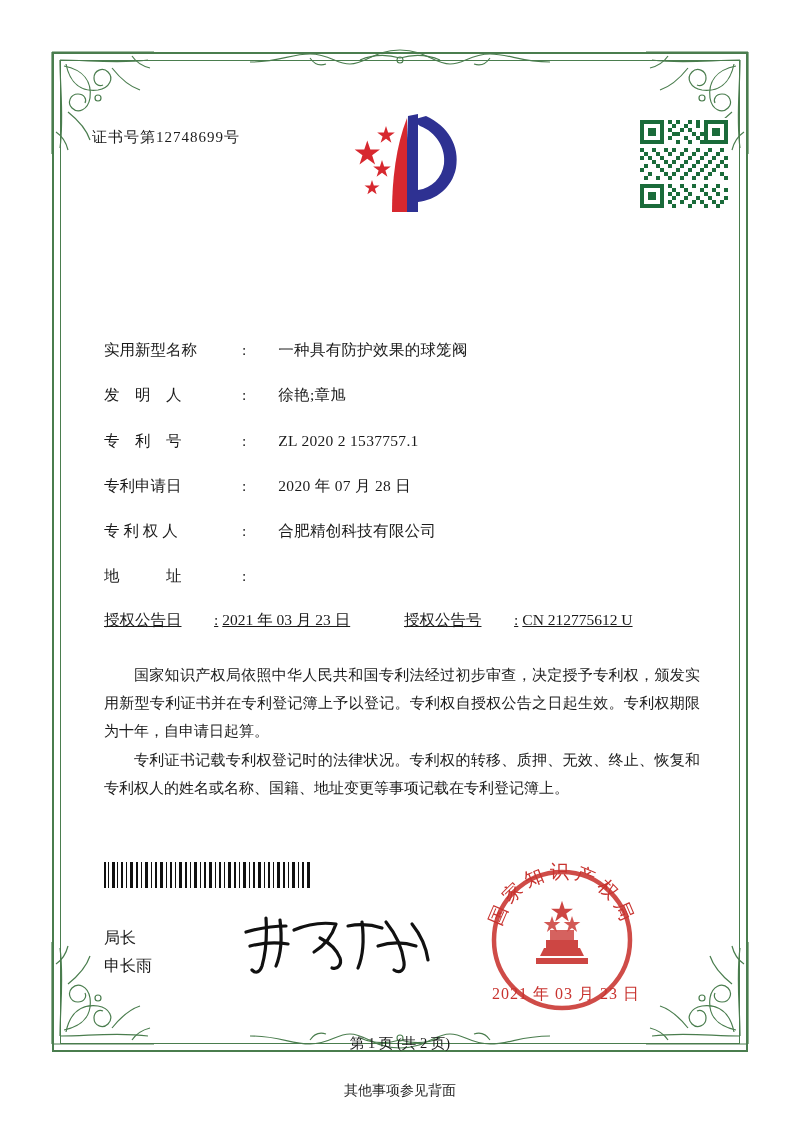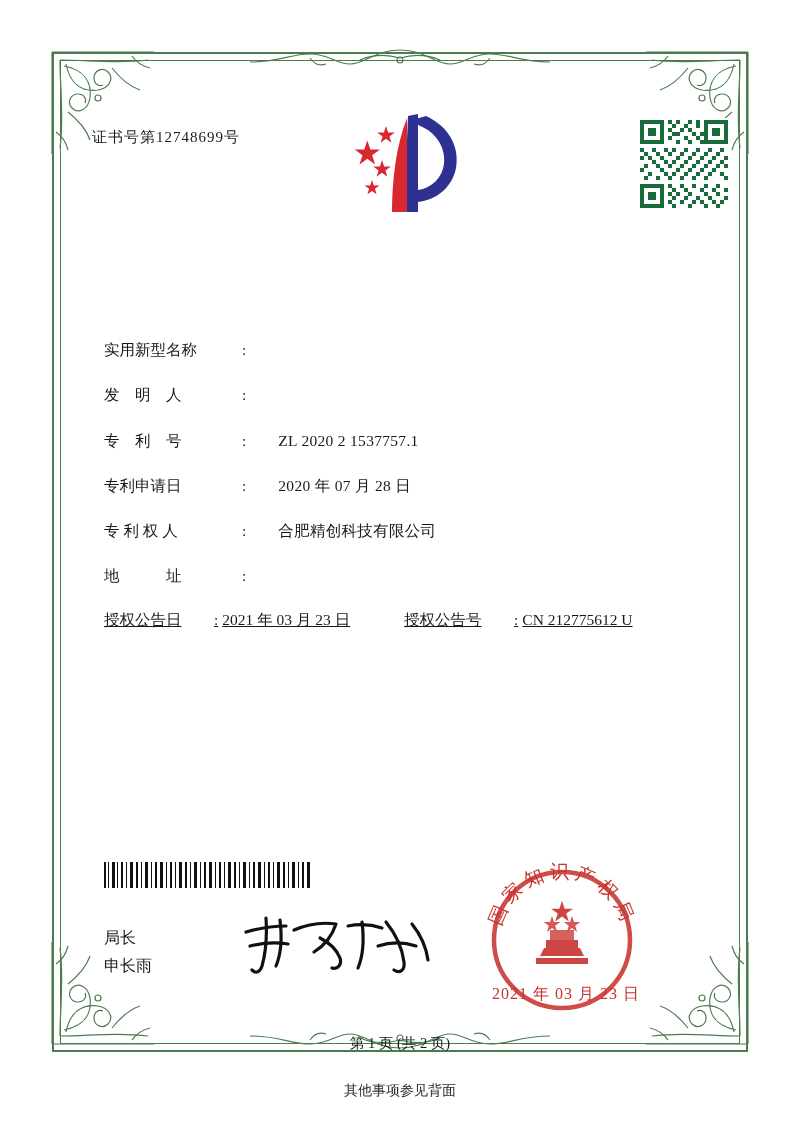--- a/index.html
+++ b/index.html
@@ -436,25 +436,27 @@
       </g>
     </svg>
   </div>
 
 
   <div class="fields">
 
     <div class="field-row">
       <span class="field-label">实用新型名称</span>
       <span class="field-colon">:</span>
+      <span class="field-value">一种具有防护效果的球笼阀</span>
     </div>
 
     <div class="field-row">
       <span class="field-label">发　明　人</span>
       <span class="field-colon">:</span>
+      <span class="field-value">徐艳;章旭</span>
     </div>
 
     <div class="field-row">
       <span class="field-label">专　利　号</span>
       <span class="field-colon">:</span>
       <span class="field-value">ZL 2020 2 1537757.1</span>
     </div>
 
     <div class="field-row">
       <span class="field-label">专利申请日</span>
@@ -482,20 +484,24 @@
         <span>2021 年 03 月 23 日</span>
       </span>
       <span class="half">
         <span class="label-w5">授权公告号</span>
         <span class="label-w4">:</span>
         <span>CN 212775612 U</span>
       </span>
     </div>
   </div>
 
+  <div class="paragraphs">
+    <p>国家知识产权局依照中华人民共和国专利法经过初步审查，决定授予专利权，颁发实用新型专利证书并在专利登记簿上予以登记。专利权自授权公告之日起生效。专利权期限为十年，自申请日起算。</p>
+    <p>专利证书记载专利权登记时的法律状况。专利权的转移、质押、无效、终止、恢复和专利权人的姓名或名称、国籍、地址变更等事项记载在专利登记簿上。</p>
+  </div>
 
   <div class="barcode">
     <svg viewBox="0 0 208 26" width="208" height="26" shape-rendering="crispEdges">
       <rect width="208" height="26" fill="#fff"></rect>
       <g fill="#111">
         <rect x="0" y="0" width="2" height="26"></rect>
           <rect x="4" y="0" width="1" height="26"></rect>
         <rect x="8" y="0" width="3" height="26"></rect>
           <rect x="13" y="0" width="1" height="26"></rect>
         <rect x="17" y="0" width="2" height="26"></rect>

